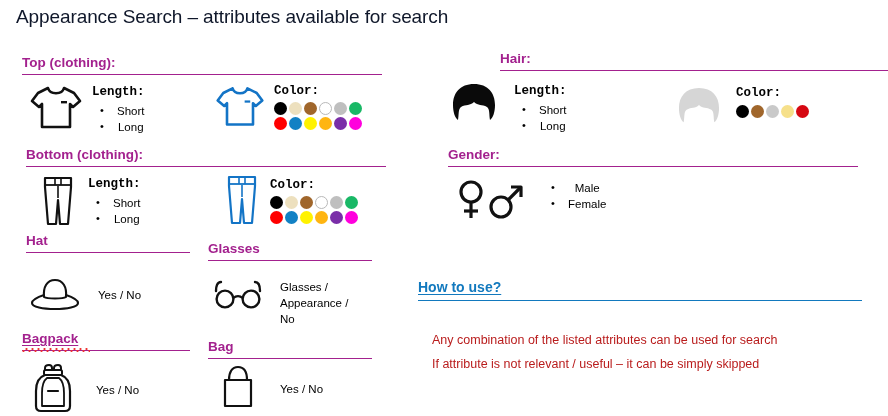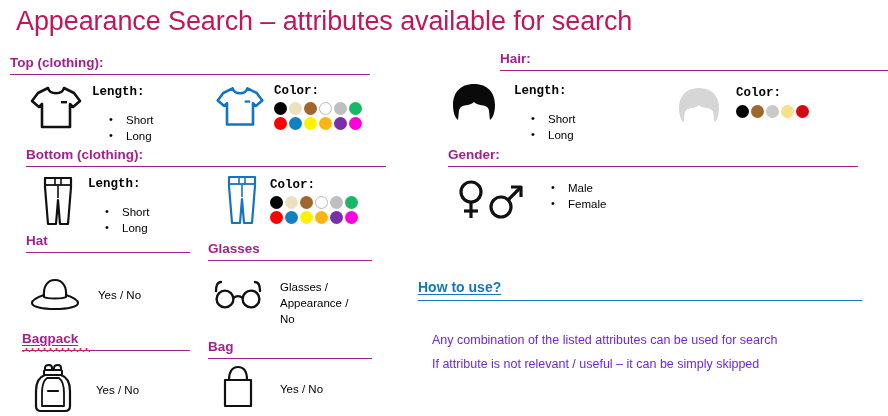--- a/index.html
+++ b/index.html
@@ -19,22 +19,22 @@
     position: absolute;
     inset: 0;
     background: #ffffff;
   }
 
   
   .title {
     position: absolute;
     left: 16px;
     top: 6px;
-    font-size: 27px;
-    color: #be185d;
+    font-size: 19px;
+    color: #0f172a;
     letter-spacing: -0.1px;
     white-space: nowrap;
     text-align: right;
   }
 
   
   .sec { position: absolute; }
   .sec-head {
     font-size: 13.5px;
     font-weight: bold;
@@ -72,38 +72,39 @@
     text-underline-offset: 2px;
     white-space: nowrap;
   }
   .sec-rule-blue {
     height: 0;
     border-top: 1.8px solid #1279BE;
     margin-top: 4px;
   }
   .howto-line {
     font-size: 12.5px;
-    color: #6d28d9;
+    color: #b91c1c;
     line-height: 24px;
     white-space: nowrap;
   }
 
   
   .attr-row { position: absolute; display: flex; align-items: flex-start; }
   .label-bold {
     font-size: 12.5px;
     font-weight: bold;
     line-height: 15px;
     white-space: nowrap;
     font-family: Liberation Mono, monospace;
   }
   .bullets {
-    margin: 12px;
+    margin: 3px;
     padding: 0;
     list-style: none;
+    text-align: center;
   }
   .bullets li {
     font-size: 11.5px;
     line-height: 16px;
     white-space: nowrap;
     position: relative;
     padding-left: 22px;
   }
   .bullets li::before {
     content: "•";
@@ -132,21 +133,21 @@
   
   .icon { display: block; }
 </style>
 </head>
 <body>
 
 <div class="slide">
 
   <div class="title">Appearance Search – attributes available for search</div>
 
-  <div class="sec" style="left:10px; top:54px; width:360px;">
+  <div class="sec" style="left:22px; top:54px; width:360px;">
     <div class="sec-head">Top (clothing):</div>
     <div class="sec-rule"></div>
   </div>
 
   <div class="attr-row" style="left:28px; top:82px;">
     <span class="icon">
       <svg width="56" height="50" viewBox="0 0 56 50">
         <path d="M20 6 L10 11 L4 19 L11 25 L14 22 L14 45 L42 45 L42 22 L45 25 L52 19 L46 11 L36 6 C34 13 22 13 20 6 Z" fill="#fff" stroke="#111" stroke-width="2.6" stroke-linejoin="round"></path>
         <rect x="33" y="19" width="6" height="2.4" fill="#111"></rect>
       </svg>

